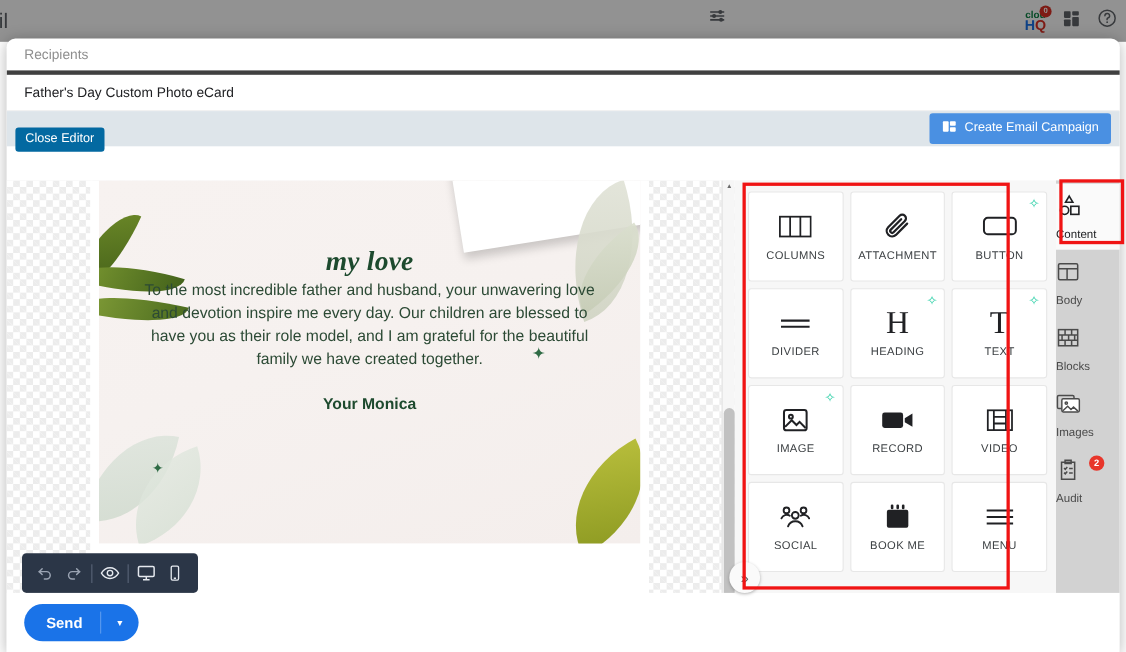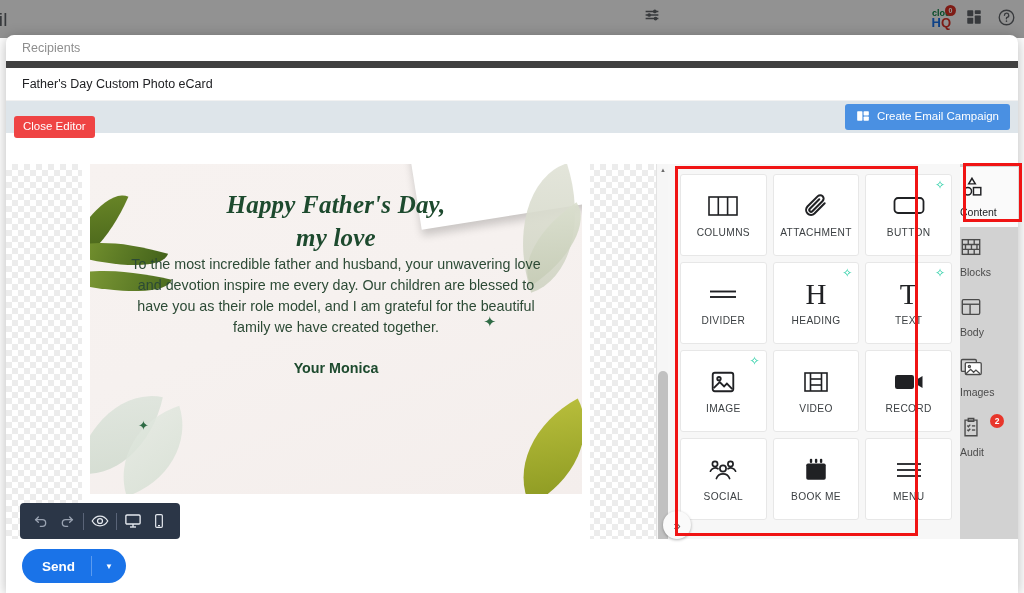--- a/index.html
+++ b/index.html
@@ -58,33 +58,33 @@
     display:flex; align-items:center; justify-content:space-between;
     padding:0 10px 0 14px;
   }
   .compose-header .title { font-size:12.5px; color:#1f3864; }
   .compose-header .wbtns { display:flex; align-items:center; gap:14px; color:#444; }
   .wbtn { font-size:13px; cursor:pointer; line-height:1; }
   .wbtn.min { position:relative; top:4px; font-size:15px; }
 
   .field-row {
     height:33px; display:flex; align-items:center;
-    padding:0 16px; border-bottom:7px solid #404040;
+    padding:0 16px; border-bottom:4px solid #404040;
     font-size:12.5px;
   }
   .field-row.recips { color:#8e8e8e; }
   .field-row.subject { color:#202124; border-bottom:1px solid #f1f1f1;}
 
   .editor-toolbar {
     height:32px; background:#dee5ea;
     display:flex; align-items:center; justify-content:space-between;
     padding:0 8px;
   }
   .btn-blue {
-    background:#ef4444; color:#fff; border:none; border-radius:3px;
+    background:#0369a1; color:#fff; border:none; border-radius:3px;
     font-size:11.5px; font-family:"Liberation Sans",sans-serif;
     padding:5px 9px; cursor:pointer; line-height:1;margin-top:20px;
   }
   .btn-campaign {
     background:#4a90e2; color:#fff; border:none; border-radius:3px;
     font-size:11.5px; font-family:"Liberation Sans",sans-serif;
     padding:5px 11px; cursor:pointer; display:flex; align-items:center; gap:7px;
     line-height:1;
   }
 
@@ -307,21 +307,21 @@
           <div class="leaf" style="left:24px;top:252px;width:78px;height:70px;background:linear-gradient(160deg,#e3e9e1,#d3ded1);transform:rotate(-18deg);opacity:.8;"></div>
           <div class="leaf" style="right:-4px;top:8px;width:74px;height:112px;background:linear-gradient(200deg,#e0e2d6,#cfd3c2);transform:rotate(-18deg);opacity:.9;"></div>
           <div class="leaf" style="right:-14px;top:58px;width:84px;height:44px;background:linear-gradient(210deg,#dadfce,#c6ccb6);transform:rotate(-34deg);opacity:.9;"></div>
           <div class="leaf" style="right:-18px;top:252px;width:92px;height:72px;background:linear-gradient(200deg,#b7bd3b,#8d9a22);transform:rotate(-28deg);"></div>
 
           <span class="spark" style="right:86px;top:150px;color:#2f6b45;">✦</span>
           <span class="spark" style="left:48px;top:255px;color:#2f6b45;font-size:13px;">✦</span>
 
           <div class="ecard-inner">
             <h1>
-              <span>Happy Father's Day,</span><br>
+              <br>
               <span>my love</span>
             </h1>
             <p class="msg">To the most incredible father and husband, your unwavering love and devotion inspire me every day. Our children are blessed to have you as their role model, and I am grateful for the beautiful family we have created together.</p>
             <p class="sign">Your Monica</p>
           </div>
         </div>
 
       </div>
 
       <div class="preview-bar">
@@ -433,39 +433,39 @@
               <rect x="2.5" y="3.5" width="19" height="17" rx="2"></rect>
               <circle cx="8.3" cy="9" r="1.6"></circle>
               <path d="M3.4 17.6 9 12l4 4 2.6-2.6 5 5.1"></path>
             </svg>
           </span>
           <span class="label">IMAGE</span>
         </div>
 
         <div class="tile">
           <span class="glyph">
+            <svg width="30" height="22" viewBox="0 0 30 22" fill="#202124">
+              <rect x="1" y="4" width="19" height="14" rx="2.2"></rect>
+              <path d="M21.5 9.2 28.5 5v12l-7-4.2z"></path>
+            </svg>
+          </span>
+          <span class="label">RECORD</span>
+        </div>
+
+        <div class="tile">
+          <span class="glyph">
             <svg width="26" height="24" viewBox="0 0 26 24" fill="none" stroke="#202124" stroke-width="1.6">
               <rect x="2" y="3" width="22" height="18"></rect>
               <line x1="7.5" y1="3" x2="7.5" y2="21"></line>
                 <line x1="18.5" y1="3" x2="18.5" y2="21"></line>
               <line x1="7.5" y1="9" x2="18.5" y2="9"></line>
                 <line x1="7.5" y1="15" x2="18.5" y2="15"></line>
             </svg>
           </span>
           <span class="label">VIDEO</span>
-        </div>
-
-        <div class="tile">
-          <span class="glyph">
-            <svg width="30" height="22" viewBox="0 0 30 22" fill="#202124">
-              <rect x="1" y="4" width="19" height="14" rx="2.2"></rect>
-              <path d="M21.5 9.2 28.5 5v12l-7-4.2z"></path>
-            </svg>
-          </span>
-          <span class="label">RECORD</span>
         </div>
 
         <div class="tile">
           <span class="glyph">
             <svg width="30" height="24" viewBox="0 0 30 24" fill="none" stroke="#202124" stroke-width="1.7" stroke-linecap="round">
               <circle cx="7" cy="6" r="2.6"></circle>
                 <circle cx="22.5" cy="6" r="2.6"></circle>
                 <circle cx="15" cy="10.5" r="3.1"></circle>
               <path d="M2.4 13.2a5.2 5.2 0 0 1 7.6-2.4"></path>
                 <path d="M27.6 13.2a5.2 5.2 0 0 0-7.6-2.4"></path>
@@ -505,20 +505,31 @@
 
       <div class="rail-item active">
         <span>
           <svg width="24" height="22" viewBox="0 0 26 24" fill="none" stroke="#202124" stroke-width="1.6">
             <path d="M13 2.5 16.6 8.6H9.4z"></path>
             <circle cx="8.4" cy="16.6" r="4.1"></circle>
             <rect x="14.6" y="12.6" width="8" height="8"></rect>
           </svg>
         </span>
         <span class="rlabel">Content</span>
+      </div>
+
+      <div class="rail-item">
+        <span>
+          <svg width="22" height="22" viewBox="0 0 24 24" fill="none" stroke="#4b4b4b" stroke-width="1.5">
+            <rect x="2.5" y="4" width="19" height="16" rx="1.4"></rect>
+            <line x1="2.5" y1="9" x2="21.5" y2="9"></line>
+              <line x1="11" y1="9" x2="11" y2="20"></line>
+          </svg>
+        </span>
+        <span class="rlabel">Body</span>
       </div>
 
       <div class="rail-item">
         <span>
           <svg width="22" height="22" viewBox="0 0 24 24" fill="none" stroke="#4b4b4b" stroke-width="1.5">
             <rect x="2.5" y="4" width="19" height="16"></rect>
             <line x1="2.5" y1="9.3" x2="21.5" y2="9.3"></line>
               <line x1="2.5" y1="14.6" x2="21.5" y2="14.6"></line>
             <line x1="9" y1="4" x2="9" y2="9.3"></line>
               <line x1="15.5" y1="4" x2="15.5" y2="9.3"></line>
@@ -527,31 +538,20 @@
               <line x1="18.5" y1="9.3" x2="18.5" y2="14.6"></line>
             <line x1="9" y1="14.6" x2="9" y2="20"></line>
               <line x1="15.5" y1="14.6" x2="15.5" y2="20"></line>
           </svg>
         </span>
         <span class="rlabel">Blocks</span>
       </div>
 
       <div class="rail-item">
         <span>
-          <svg width="22" height="22" viewBox="0 0 24 24" fill="none" stroke="#4b4b4b" stroke-width="1.5">
-            <rect x="2.5" y="4" width="19" height="16" rx="1.4"></rect>
-            <line x1="2.5" y1="9" x2="21.5" y2="9"></line>
-              <line x1="11" y1="9" x2="11" y2="20"></line>
-          </svg>
-        </span>
-        <span class="rlabel">Body</span>
-      </div>
-
-      <div class="rail-item">
-        <span>
           <svg width="23" height="22" viewBox="0 0 26 24" fill="none" stroke="#4b4b4b" stroke-width="1.5">
             <rect x="1.5" y="3.5" width="17" height="13.5" rx="1.4"></rect>
             <rect x="6" y="7" width="18" height="13.5" rx="1.4" fill="#ffffff"></rect>
             <circle cx="10.6" cy="11.4" r="1.2"></circle>
             <path d="M6.8 19.6 12 14.6l3.4 3.3 2.6-2.4 4.6 4.1"></path>
           </svg>
         </span>
         <span class="rlabel">Images</span>
       </div>
 

